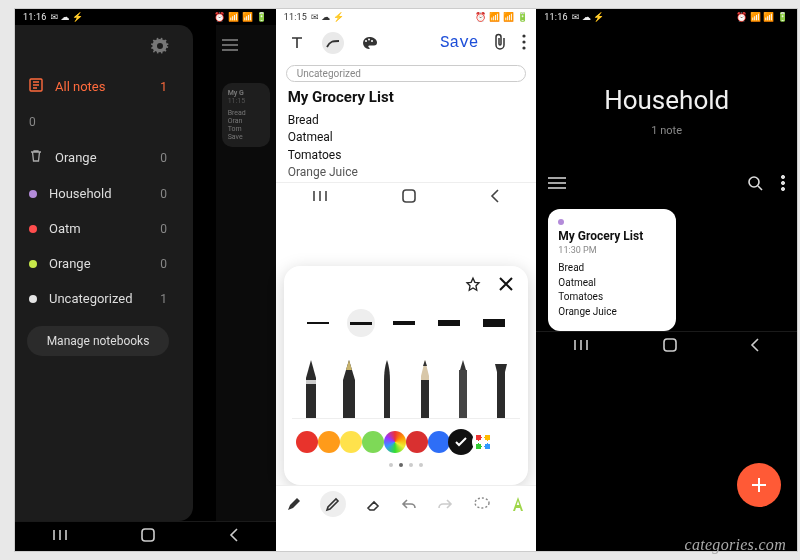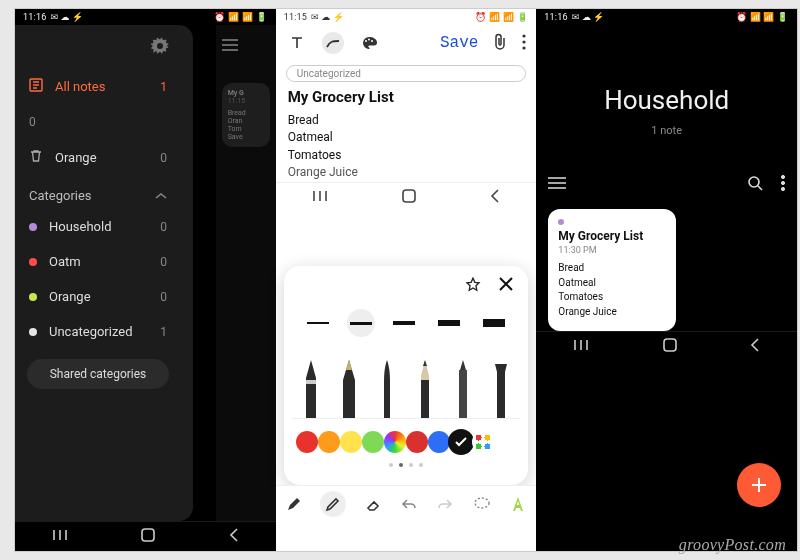--- a/index.html
+++ b/index.html
@@ -222,26 +222,20 @@
         <div class="p1-item">
           <span class="lbl">
             <span><svg width="14" height="14" viewBox="0 0 14 14" fill="none" stroke="#aaa" stroke-width="1.3">
                   <path d="M2 3h10M5 3V2h4v1M3.5 3l1 9h5l1-9"></path>
                 </svg></span>
             <span>Orange</span>
           </span>
           <span class="cnt">0</span>
         </div>
 
-        <div class="p1-sec-head">
-          <span>Categories</span>
-          <span><svg width="12" height="8" viewBox="0 0 12 8" fill="none" stroke-width="1.6">
-                <path d="M1 6l5-4 5 4"></path>
-              </svg></span>
-        </div>
 
         <div class="p1-cat">
           <span class="lbl">
               <span class="dot" style="background:#b38bd9"></span>
               <span>Household</span>
             </span>
           <span class="cnt">0</span>
         </div>
         <div class="p1-cat">
           <span class="lbl">
@@ -259,21 +253,21 @@
         </div>
         <div class="p1-cat">
           <span class="lbl">
               <span class="dot" style="background:#e4e4e4"></span>
               <span>Uncategorized</span>
             </span>
           <span class="cnt">1</span>
         </div>
 
         <div class="p1-manage">
-          <span>Shared categories</span>
+          <span>Manage notebooks</span>
         </div>
       </div>
     </div>
     <div class="navbar">
       <span><svg width="18" height="14" viewBox="0 0 18 14" stroke-width="1.6">
             <path d="M3 2v10M9 2v10M15 2v10"></path>
           </svg></span>
       <span><svg width="16" height="16" viewBox="0 0 16 16" stroke-width="1.6">
             <rect x="2" y="2" width="12" height="12" rx="3"></rect>
           </svg></span>
@@ -530,13 +524,13 @@
             <rect x="2" y="2" width="12" height="12" rx="3"></rect>
           </svg></span>
       <span><svg width="12" height="14" viewBox="0 0 12 14" stroke-width="1.6">
             <path d="M9 1L3 7l6 6"></path>
           </svg></span>
     </div>
   </div>
 
 </div>
 
-<div class="watermark"><span>groovyPost.com</span></div>
+<div class="watermark"><span>categories.com</span></div>
 
 </body></html>

